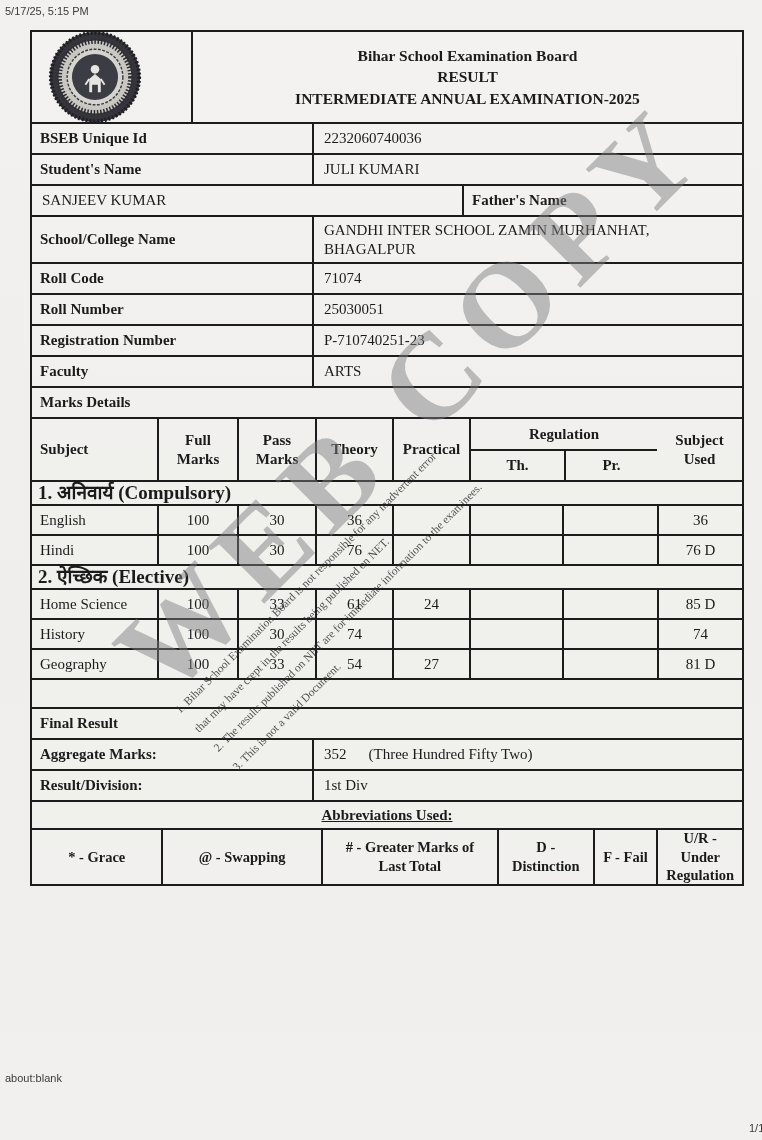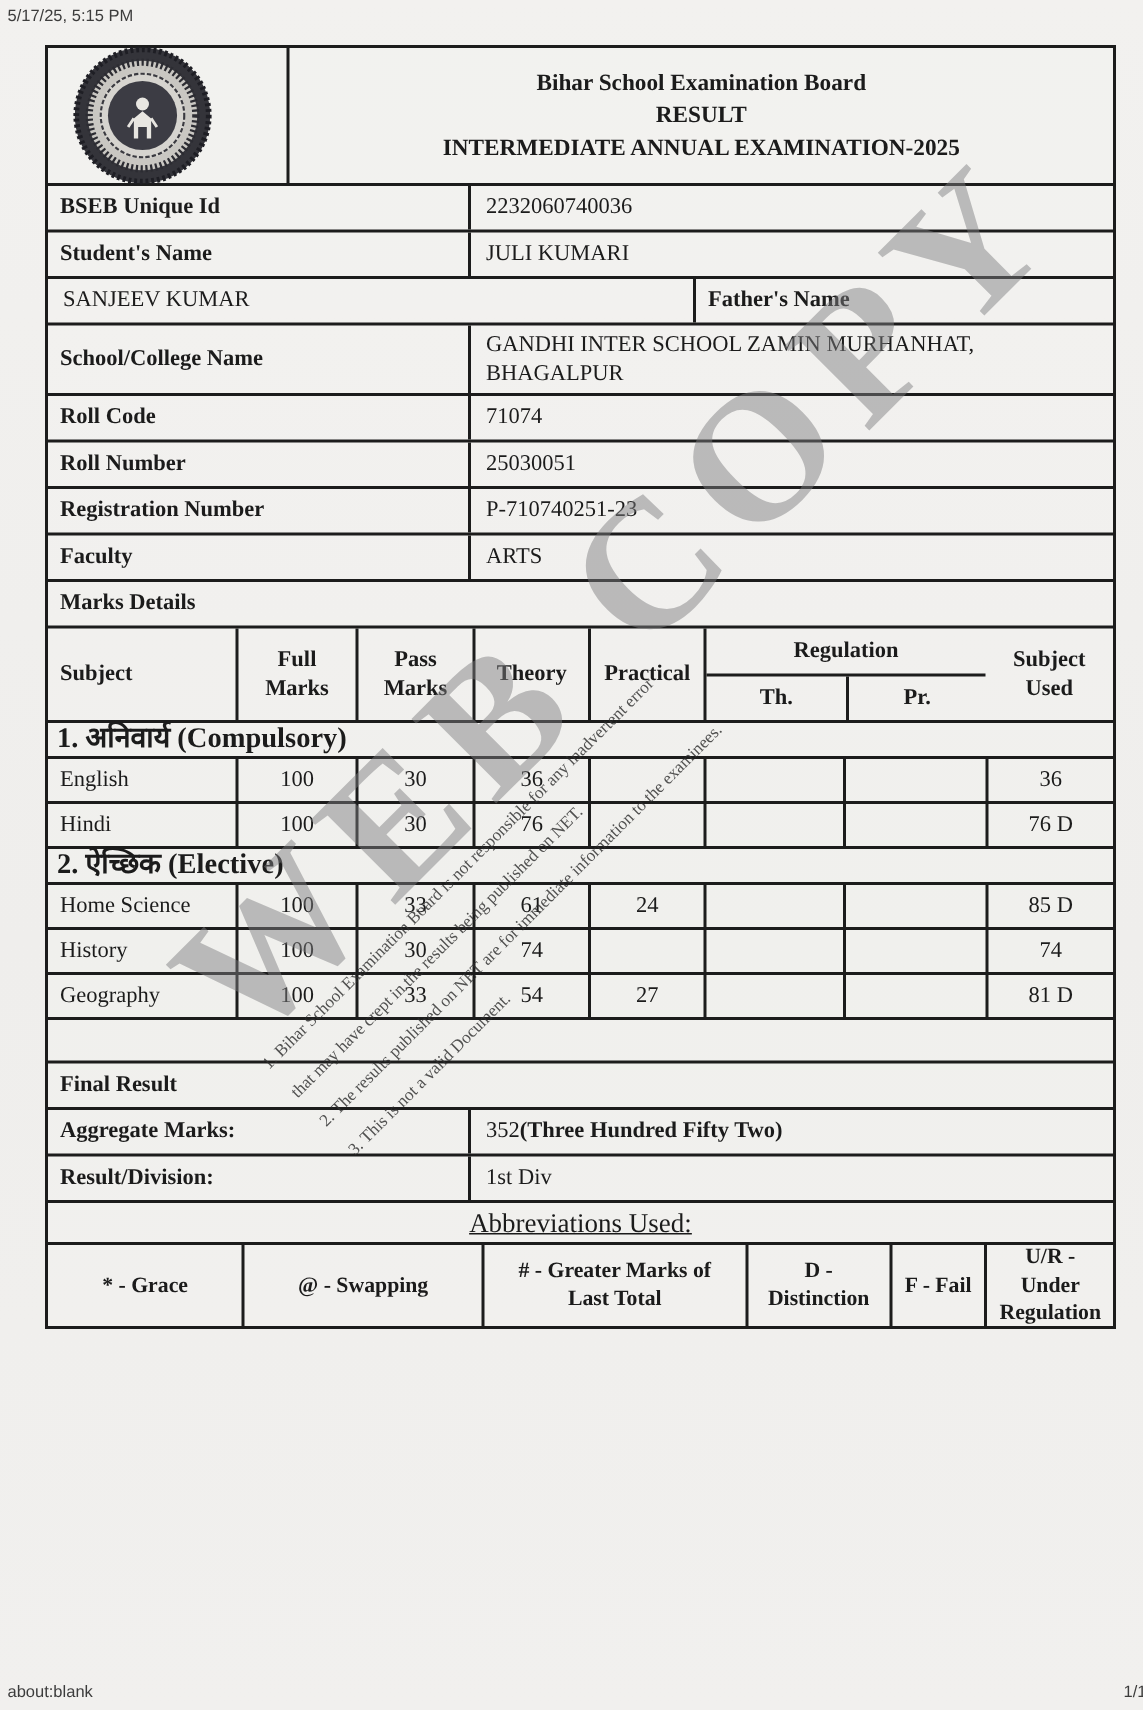--- a/index.html
+++ b/index.html
@@ -5,21 +5,21 @@
   html,body{margin:0;padding:0;}
   body{
     width:762px;height:1140px;position:relative;overflow:hidden;
     background:#f0efed;
     font-family:"Liberation Serif","DejaVu Serif",serif;
     color:#1b1b1b;
   }
   .scan-tint{position:absolute;inset:0;background:linear-gradient(180deg,#f2f1ef 0%,#efeeec 55%,#f1f0ee 100%);}
   .print-meta{font-family:"Liberation Sans","DejaVu Sans",sans-serif;font-size:11px;color:#3c3c3c;position:absolute;}
   #timestamp{left:5px;top:5px;}
-  #footer-url{left:5px;top:1122px;text-align:center;}
+  #footer-url{left:5px;top:1072px;text-align:center;}
   #footer-page{left:749px;top:1122px;white-space:nowrap;}
 
   
   .doc{position:absolute;left:30px;top:30px;width:710px;border:2px solid #1c1c1c;background:rgba(244,243,241,.35);z-index:1;}
   .row{display:flex;border-top:2px solid #1c1c1c;align-items:stretch;box-sizing:border-box;}
   .row:first-child{border-top:none;}
   .cell{box-sizing:border-box;display:flex;align-items:center;padding:2px 8px;font-size:15px;line-height:1.25;}
   .cell + .cell{border-left:2px solid #1c1c1c;}
   .b{font-weight:bold;}
   .center{justify-content:center;text-align:center;}
@@ -52,23 +52,23 @@
   .reg-bottom{flex:1;display:flex;}
   .reg-bottom .cell{border-left:none;}
   .reg-bottom .cell + .cell{border-left:2px solid #1c1c1c;}
 
   .section-row{height:24px;}
   .section-row .cell{font-weight:bold;font-size:19px;padding:0 6px;}
   .subj-row{height:30px;}
   .subj-row .cell{font-size:15px;}
   .empty-row{height:29px;}
   .final-row{height:31px;}
-  .agg-words{font-weight:bold;}
+  .agg-words{margin-left:22px;}
   .abbr-title-row{height:28px;}
-  .abbr-title-row .cell{font-weight:normal;text-decoration:underline;font-size:18px;}
+  .abbr-title-row .cell{font-weight:bold;text-decoration:underline;font-size:15px;}
   .abbr-row{height:56px;}
   .abbr-row .cell{font-weight:bold;font-size:14.5px;text-align:center;justify-content:center;line-height:1.3;}
   .a1{width:130px;} .a2{width:160px;} .a3{width:177px;} .a4{width:96px;} .a5{width:64px;} .a6{flex:1;}
 
   
   .watermark{
     position:absolute;left:35px;top:355px;width:700px;z-index:5;pointer-events:none;
     transform:rotate(-45deg);transform-origin:50% 50%;
     font-family:"Liberation Serif","DejaVu Serif",serif;font-weight:bold;
     font-size:122px;letter-spacing:14px;color:rgba(125,125,128,.48);

